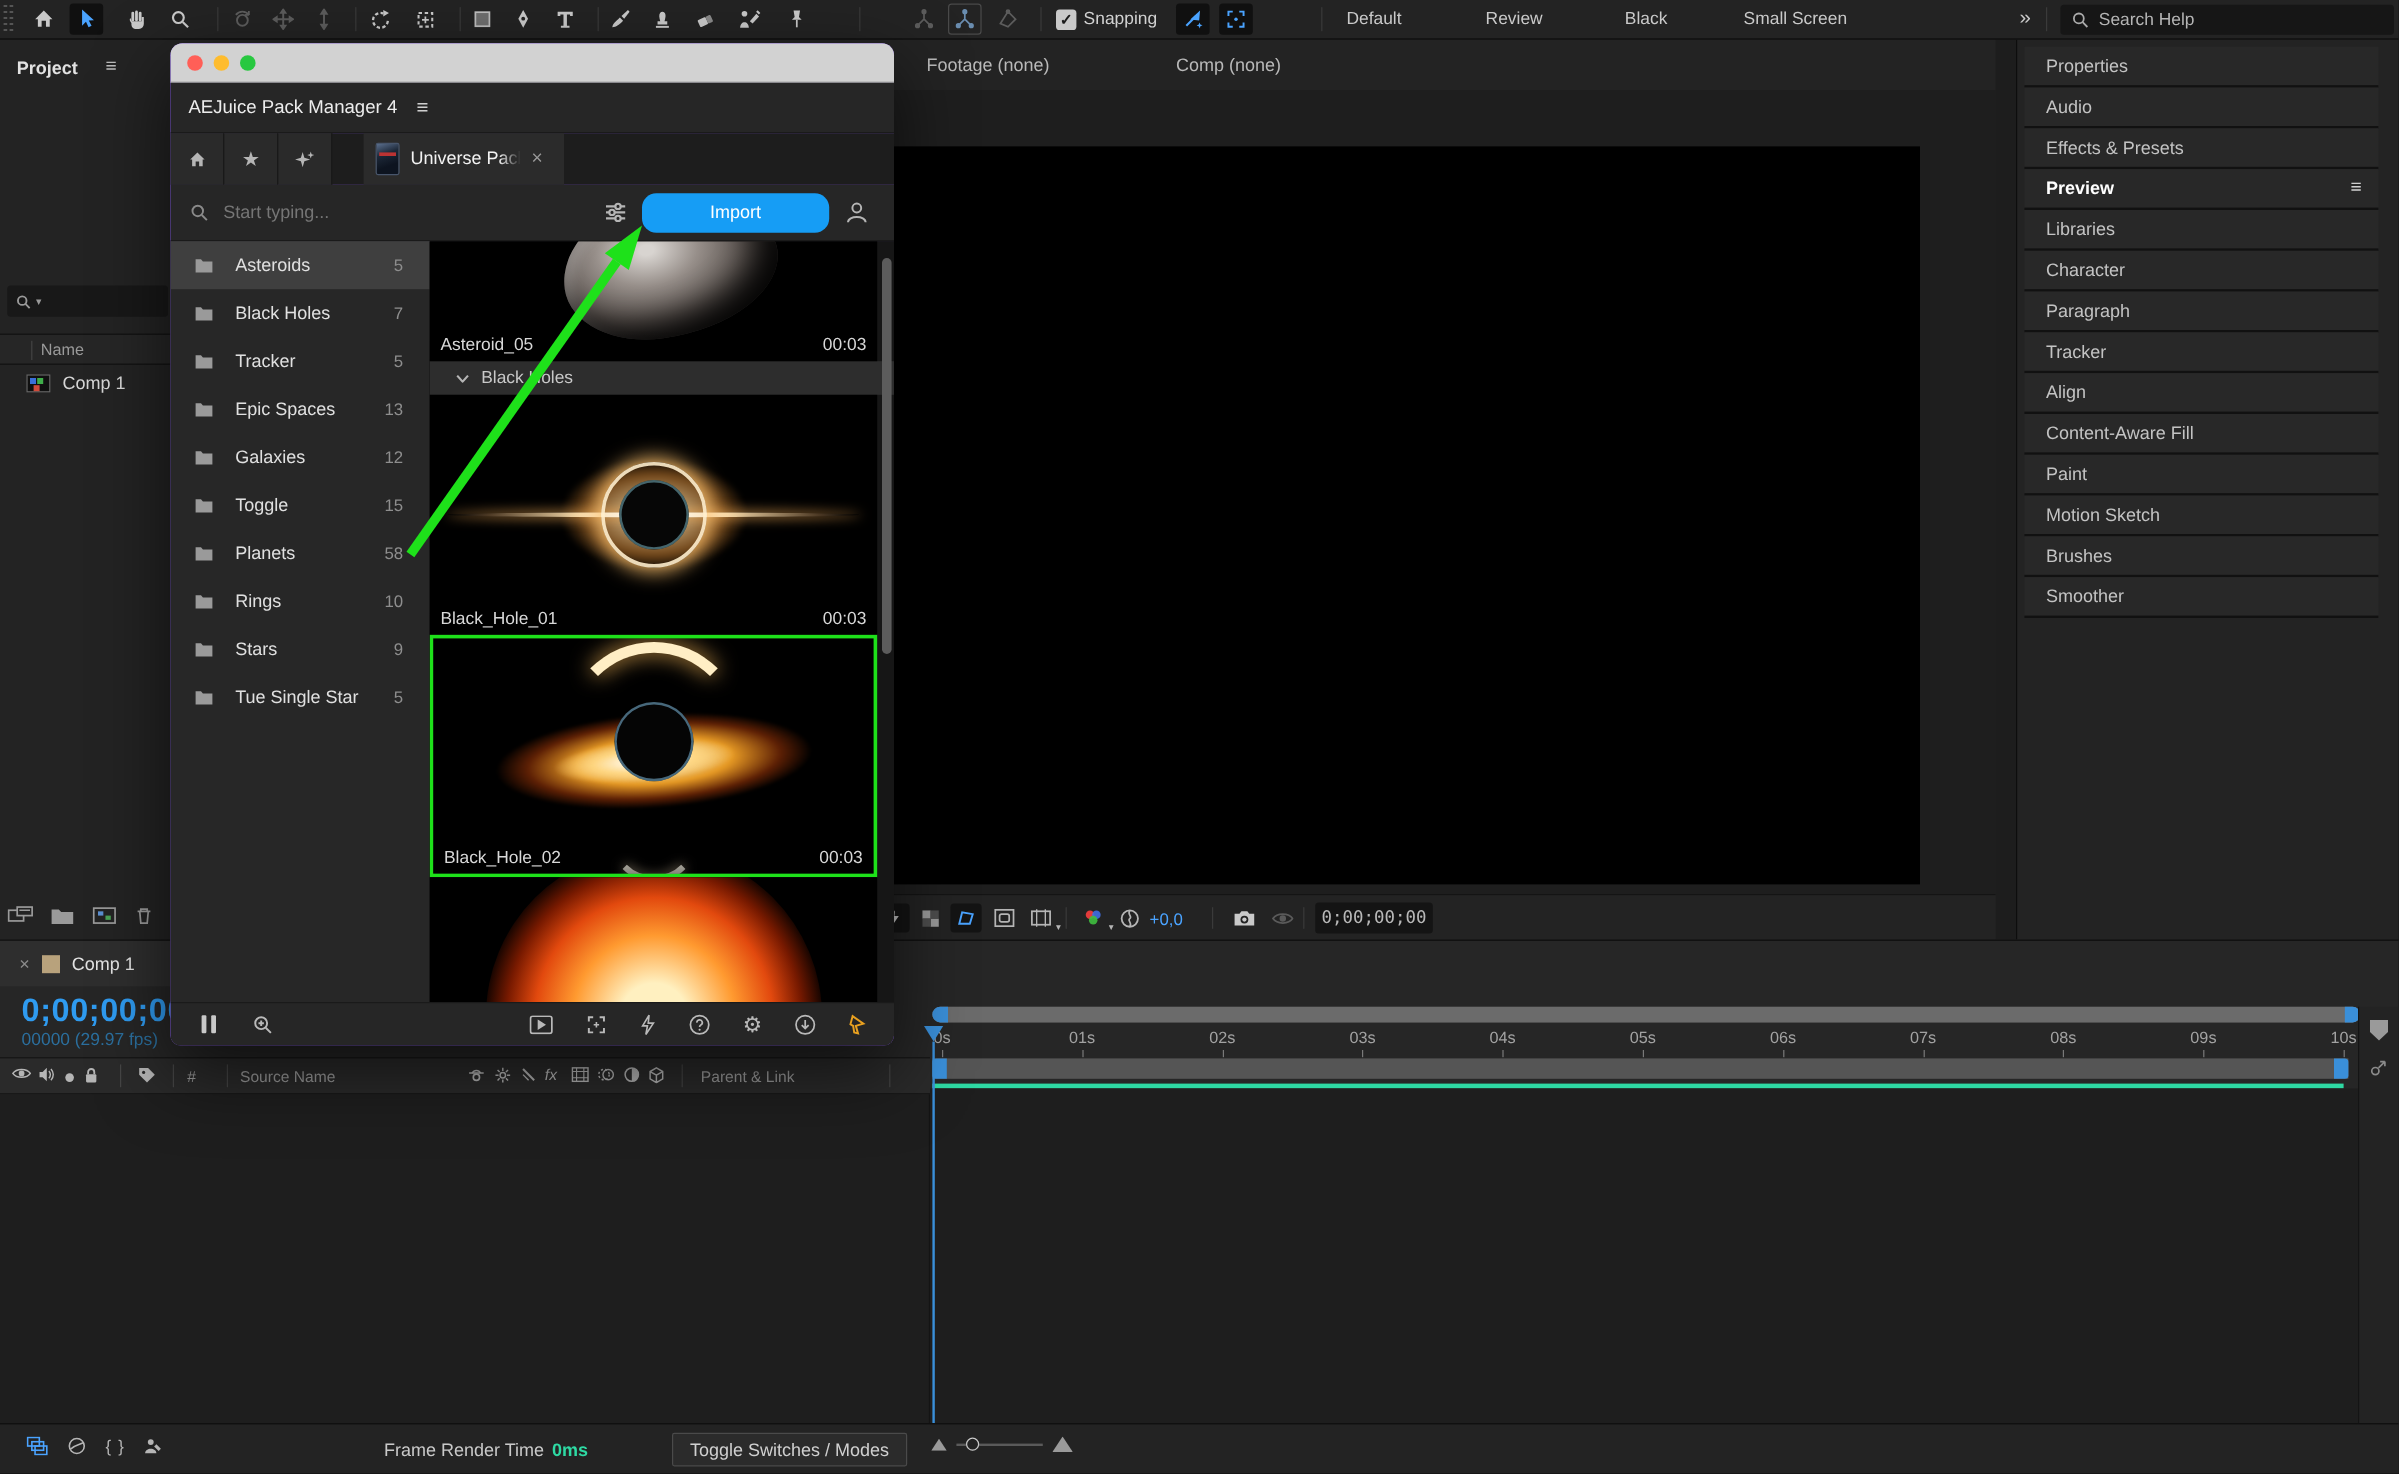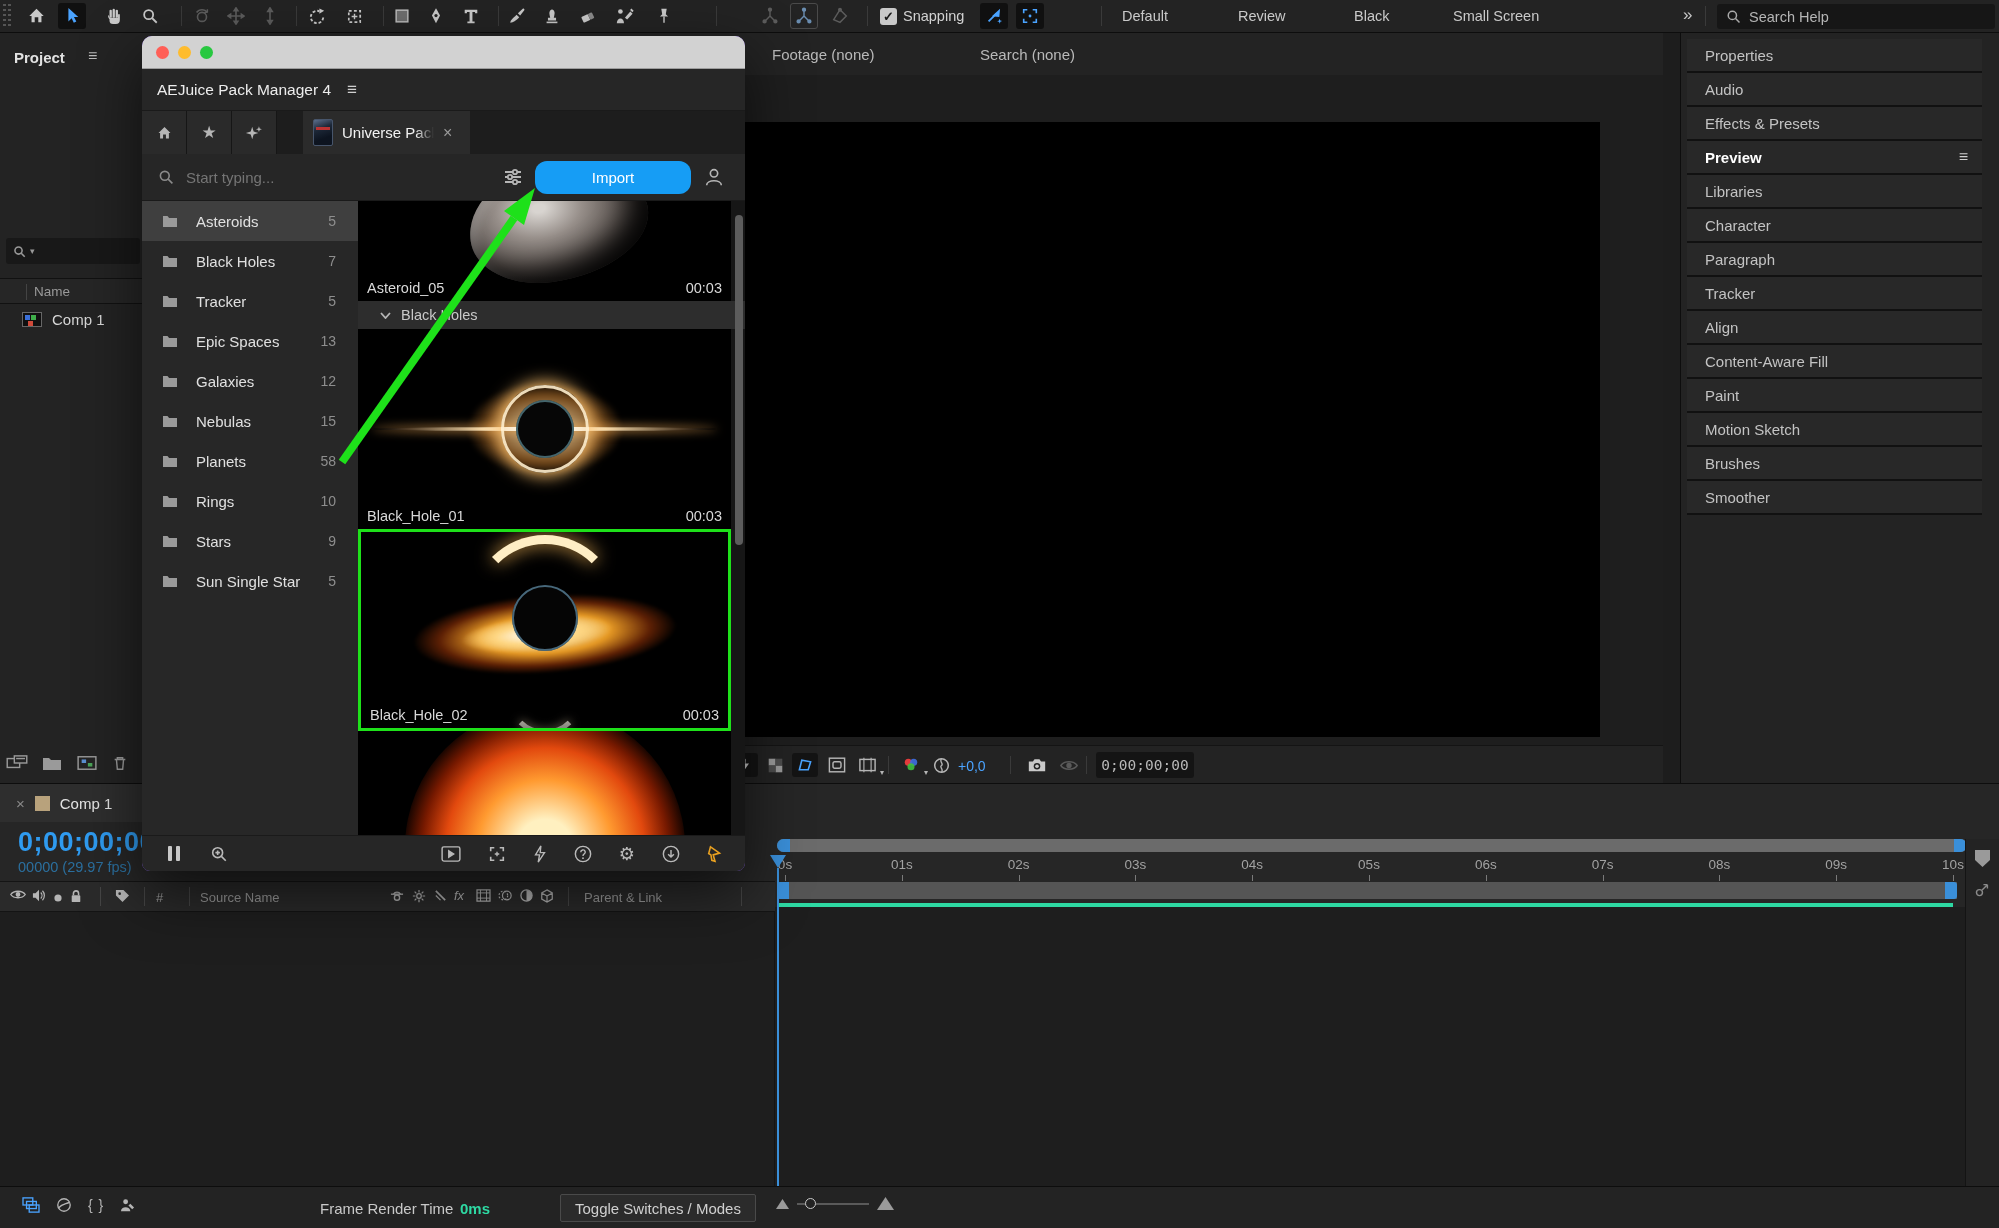--- a/index.html
+++ b/index.html
@@ -403,21 +403,21 @@
           <rect x="13" y="9" width="5" height="4" fill="#4aa356" stroke="none"></rect>
         </svg>
       <svg width="16" height="16" viewBox="0 0 18 18" fill="none" stroke="#9a9a9a" stroke-width="1.6">
           <path d="M3 5 H15 M6 5 V3 H12 V5 M5 5 L6 16 H12 L13 5"></path>
         </svg>
     </div>
   </div>
 
   <div class="panel" id="comp-panel">
     <div class="viewer-tab" style="left:42px">Footage (none)</div>
-    <div class="viewer-tab" style="left:250px">Search (none)</div>
+    <div class="viewer-tab" style="left:250px">Comp (none)</div>
     <div id="viewport">
       <div id="comp-black"></div>
     </div>
     <div id="viewer-toolbar">
       <div class="vt-icon vt-boxed" style="left:2px">
         <svg width="16" height="16" viewBox="0 0 20 20" fill="#c9c9c9">
             <path d="M11 2 L5 11 H9 L8 18 L15 8 H10.5 Z"></path>
           </svg>
         </div>
       <div class="vt-icon" style="left:32px">
@@ -793,21 +793,21 @@
             <svg width="16" height="13" viewBox="0 0 16 13">
               <path d="M1 1 h4.5 l1.6 2 H15 v9 H1 Z" fill="#9a9a9a"></path>
             </svg>
             <span class="lbl">Galaxies</span>
             <span class="cnt">12</span>
           </div>
           <div class="cat-row">
             <svg width="16" height="13" viewBox="0 0 16 13">
               <path d="M1 1 h4.5 l1.6 2 H15 v9 H1 Z" fill="#9a9a9a"></path>
             </svg>
-            <span class="lbl">Nebulas</span>
+            <span class="lbl">Toggle</span>
             <span class="cnt">15</span>
           </div>
           <div class="cat-row">
             <svg width="16" height="13" viewBox="0 0 16 13">
               <path d="M1 1 h4.5 l1.6 2 H15 v9 H1 Z" fill="#9a9a9a"></path>
             </svg>
             <span class="lbl">Planets</span>
             <span class="cnt">58</span>
           </div>
           <div class="cat-row">
@@ -821,21 +821,21 @@
             <svg width="16" height="13" viewBox="0 0 16 13">
               <path d="M1 1 h4.5 l1.6 2 H15 v9 H1 Z" fill="#9a9a9a"></path>
             </svg>
             <span class="lbl">Stars</span>
             <span class="cnt">9</span>
           </div>
           <div class="cat-row">
             <svg width="16" height="13" viewBox="0 0 16 13">
               <path d="M1 1 h4.5 l1.6 2 H15 v9 H1 Z" fill="#9a9a9a"></path>
             </svg>
-            <span class="lbl">Sun Single Star</span>
+            <span class="lbl">Tue Single Star</span>
             <span class="cnt">5</span>
           </div>
         </div>
       <div id="aj-content">
         <div class="thumb" style="height:100px">
           <div class="rock"></div>
           <div class="meta">
               <span>Asteroid_05</span>
               <span>00:03</span>
             </div>

